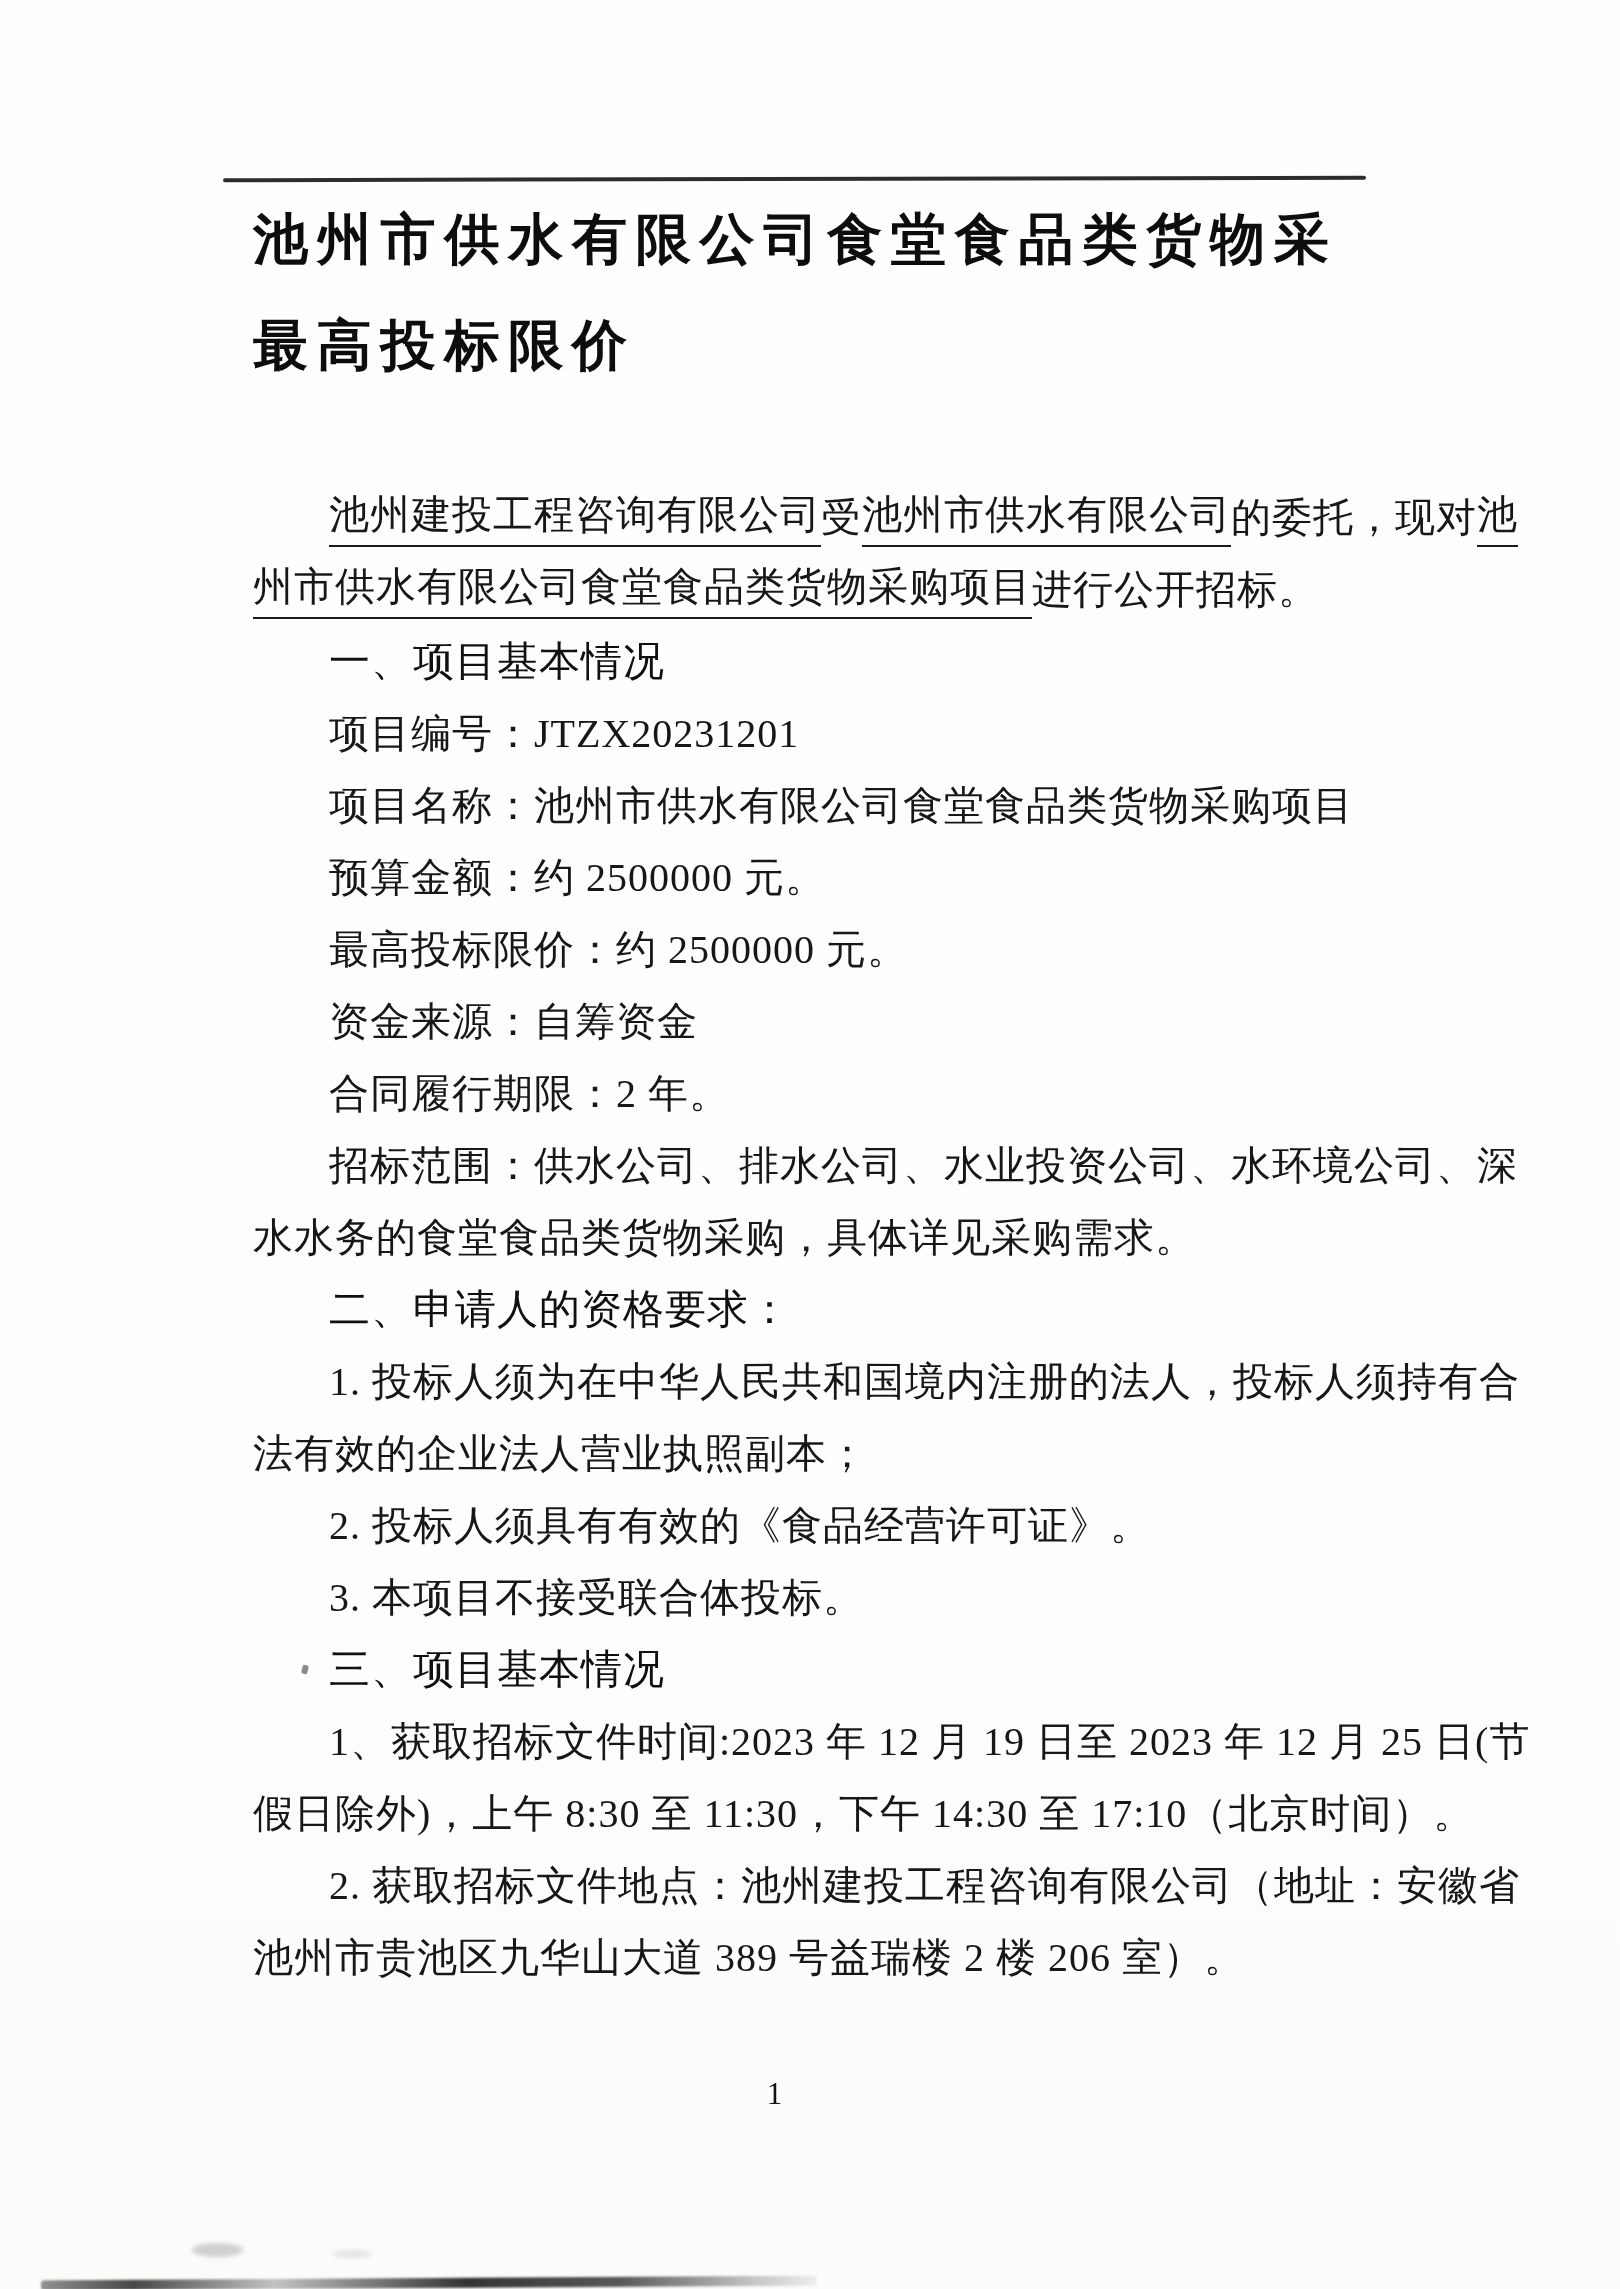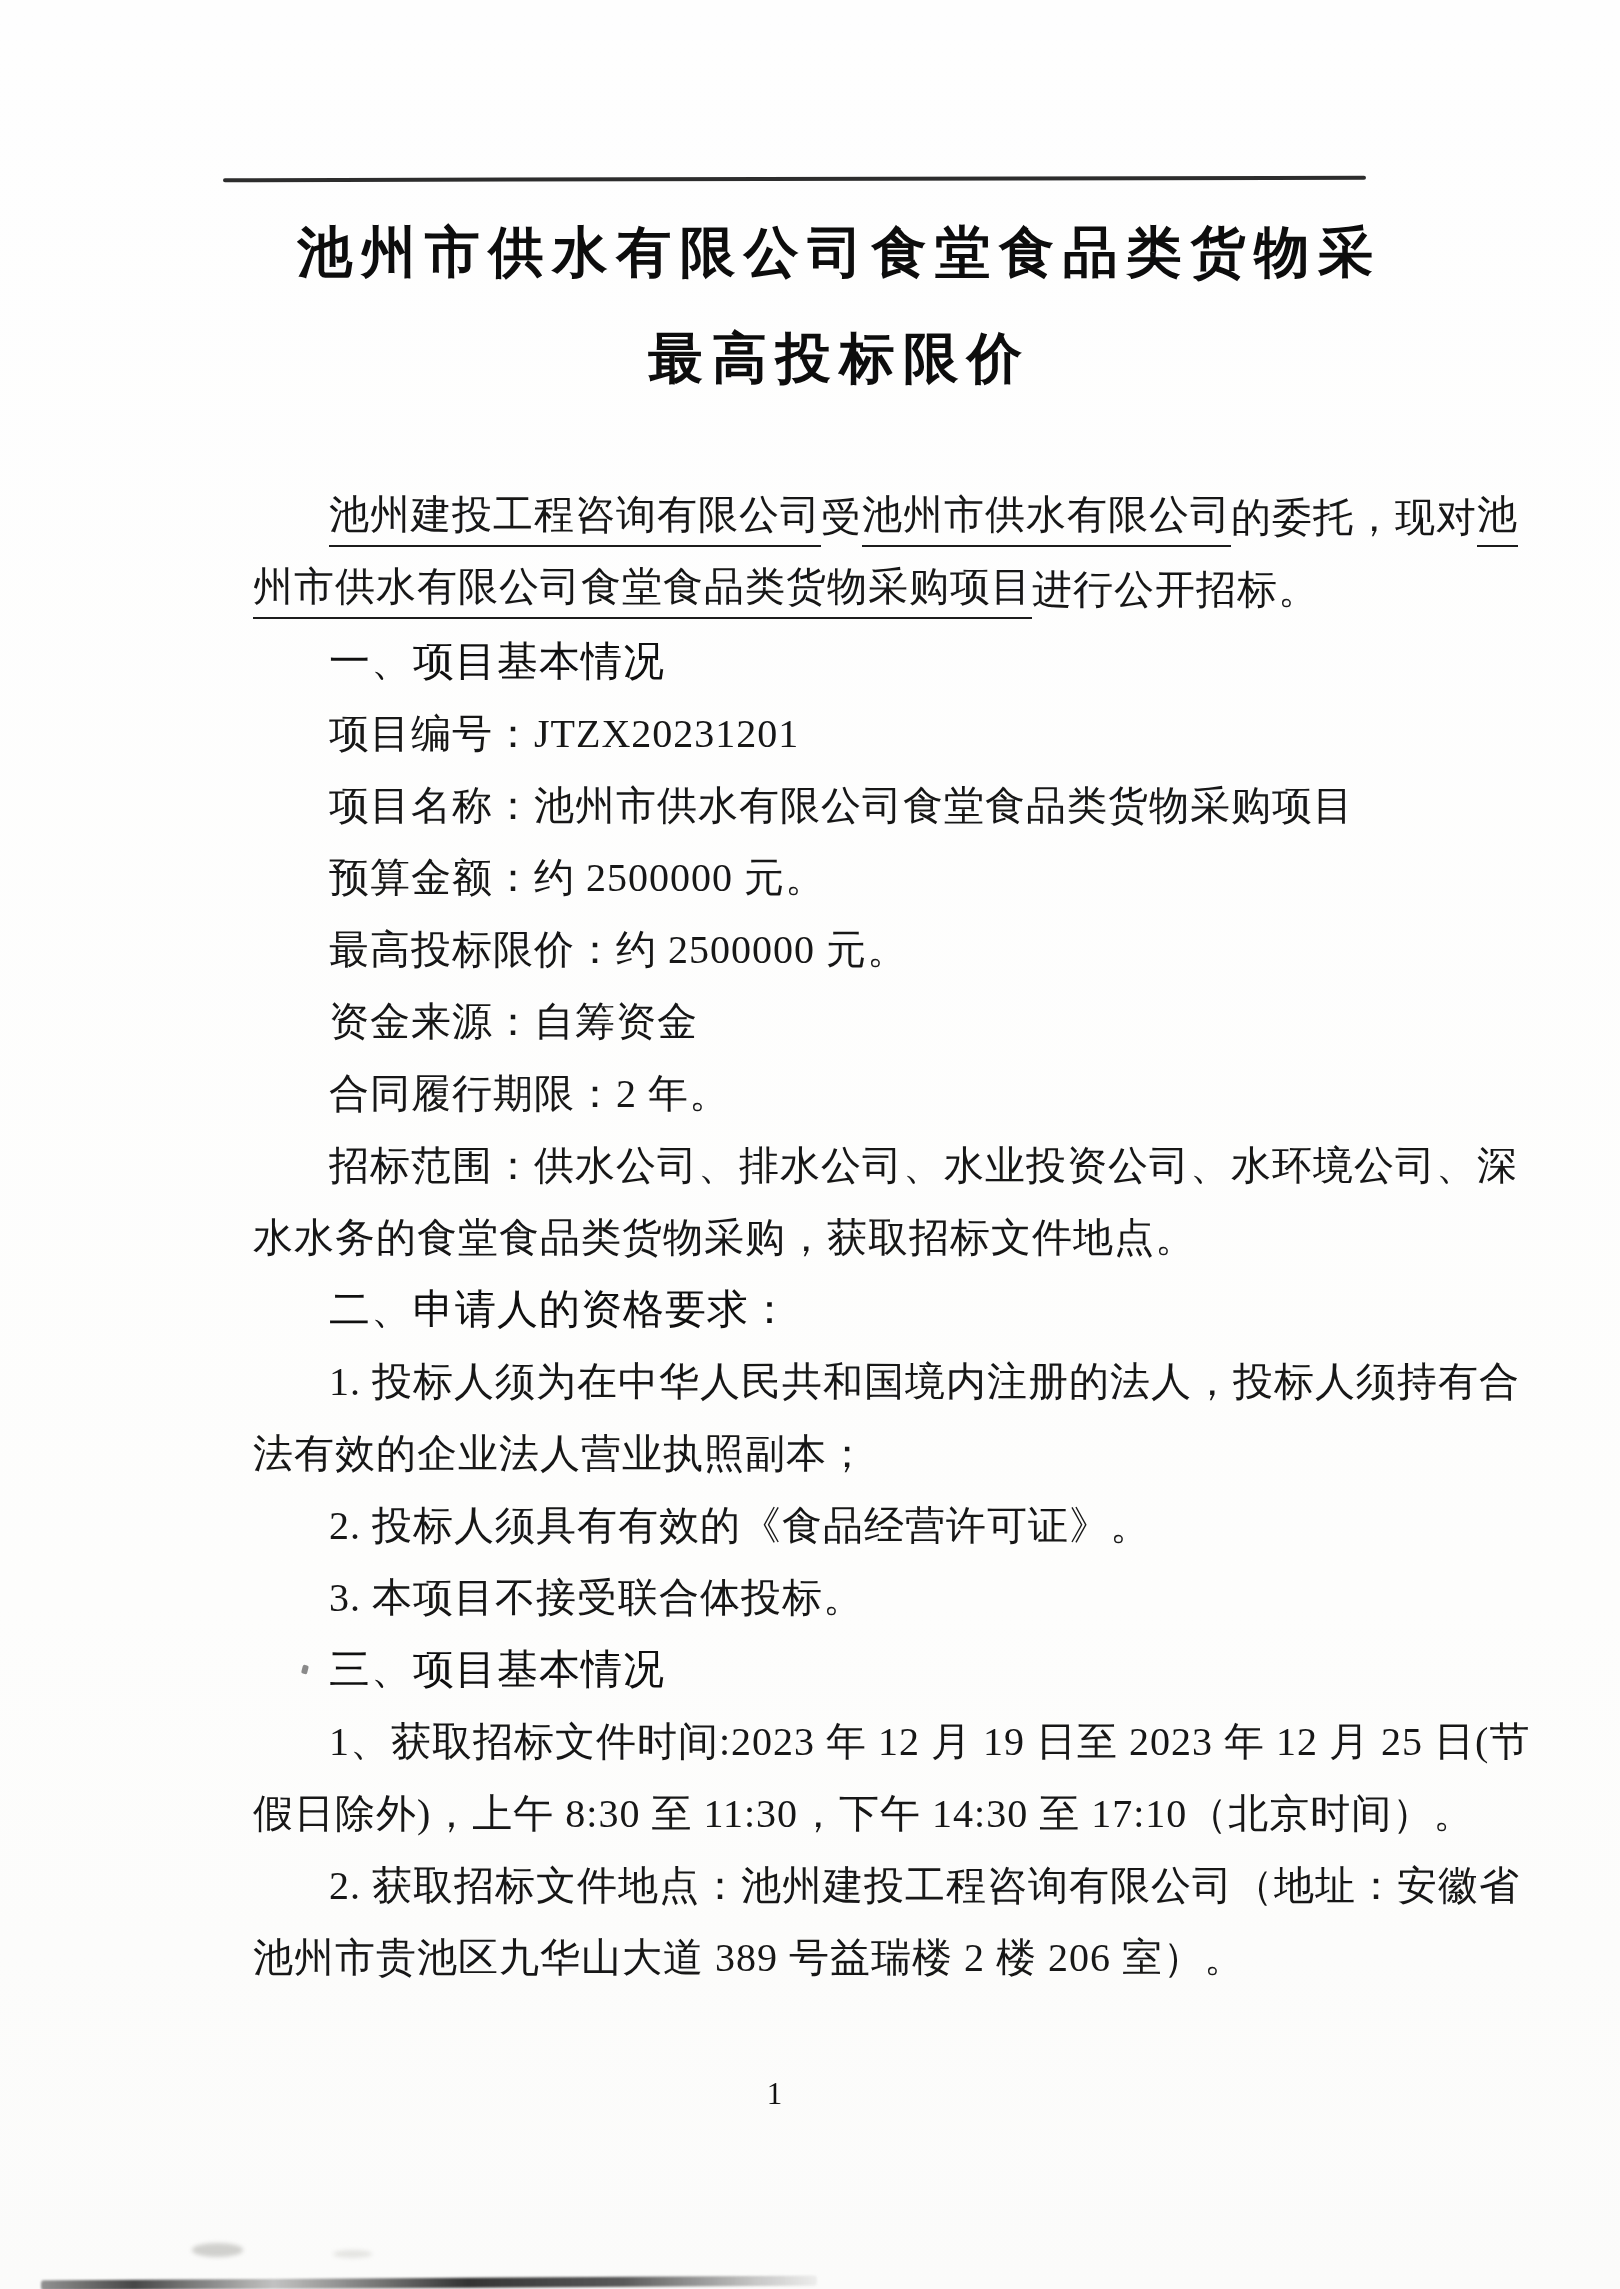--- a/index.html
+++ b/index.html
@@ -19,23 +19,22 @@
     position:absolute;
     left:223px;top:177px;
     width:1143px;height:3.9px;
     background:#2d2d2d;
     transform:rotate(-0.12deg);
     border-radius:2px;
   }
   
   .title-block{
     position:absolute;
-    left:253px;top:199px;
+    left:253px;top:186px;
     width:1173px;
-    text-align:center;
     font-family:"Liberation Sans", sans-serif;
     font-weight:700;
     font-size:55px;
     line-height:106px;
     letter-spacing:8.8px;
     color:#0d0d0d;
   }
   
   .content{
     position:absolute;
@@ -156,21 +155,21 @@
       <div class="line body indent">
         <span class="seg">资金来源：自筹资金</span>
       </div>
       <div class="line body indent">
         <span class="seg">合同履行期限：2 年。</span>
       </div>
       <div class="line body indent">
         <span class="seg">招标范围：供水公司、排水公司、水业投资公司、水环境公司、深</span>
       </div>
       <div class="line body">
-        <span class="seg">水水务的食堂食品类货物采购，获取招标文件地点。</span>
+        <span class="seg">水水务的食堂食品类货物采购，具体详见采购需求。</span>
       </div>
       <div class="line heading indent">
         <span class="seg">二、申请人的资格要求：</span>
       </div>
       <div class="line body indent">
         <span class="seg">1. 投标人须为在中华人民共和国境内注册的法人，投标人须持有合</span>
       </div>
       <div class="line body">
         <span class="seg">法有效的企业法人营业执照副本；</span>
       </div>

